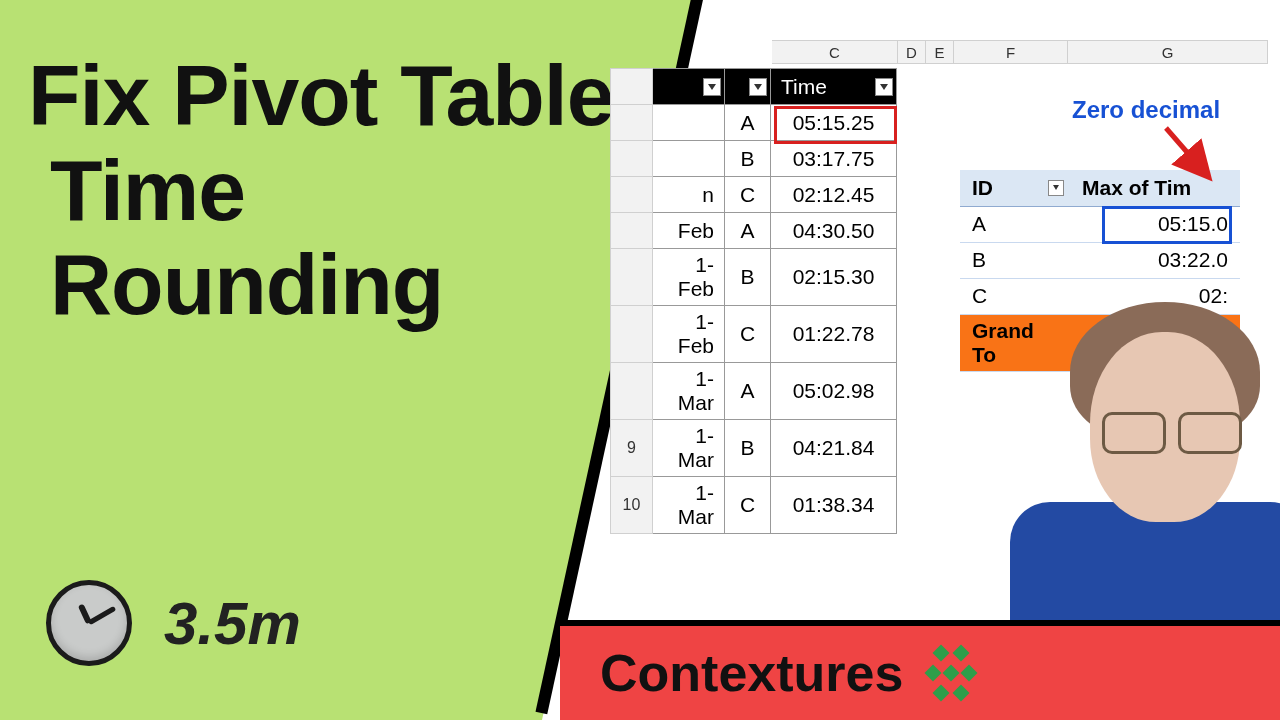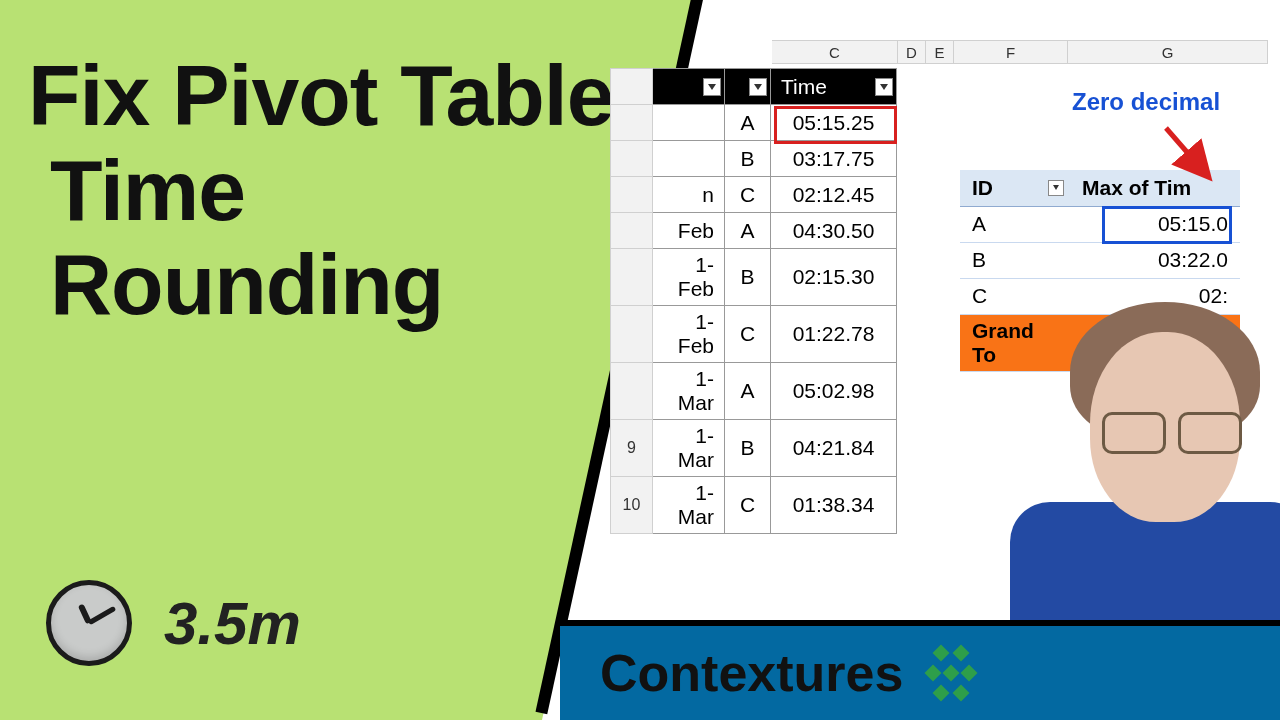--- a/index.html
+++ b/index.html
@@ -109,21 +109,21 @@
   position: absolute; color: #1751d4; font-weight: 700; font-size: 24px;
 }
 .arrow {
   position: absolute; width: 60px; height: 60px; pointer-events: none;
 }
 .arrow svg { width: 100%; height: 100%; }
 
 
 .brand-bar {
   position: absolute; right: 0; bottom: 0; width: 720px; height: 100px;
-  background: #0369a1; border-top: 6px solid #000; display:flex; align-items:center; padding-left: 40px; gap: 20px;
+  background: #ef4444; border-top: 6px solid #000; display:flex; align-items:center; padding-left: 40px; gap: 20px;
 }
 .brand-text { font-size: 52px; font-weight: 600; color:#111; font-family:'Candara','Segoe UI',sans-serif;}
 .brand-logo { width: 60px; height: 60px; position: relative; }
 .brand-logo svg { width:100%; height:100%; }
 
 
 .presenter {
   position: absolute; right: 10px; bottom: 98px; width: 300px; height: 330px;
   pointer-events: none;
 }
@@ -264,21 +264,21 @@
           </tr>
       <tr class="grand">
             <td>Grand To</td>
             <td class="val"></td>
           </tr>
     </tbody>
       </table>
 
     <div class="blue-box" style="left:442px; top:166px; width:130px; height:38px;"></div>
 
-    <div class="annot" style="left:412px; top:48px;">Zero decimal</div>
+    <div class="annot" style="left:412px; top:56px;">Zero decimal</div>
     <div class="arrow" style="left:500px; top:82px;">
       <svg viewBox="0 0 60 60">
           <defs>
             <marker id="ah" markerWidth="8" markerHeight="8" refX="6" refY="4" orient="auto">
               <path d="M0,0 L8,4 L0,8 Z" fill="#d8201f"></path>
             </marker>
           </defs>
           <line x1="6" y1="6" x2="46" y2="52" stroke="#d8201f" stroke-width="5" marker-end="url(#ah)"></line>
         </svg>
     </div>

